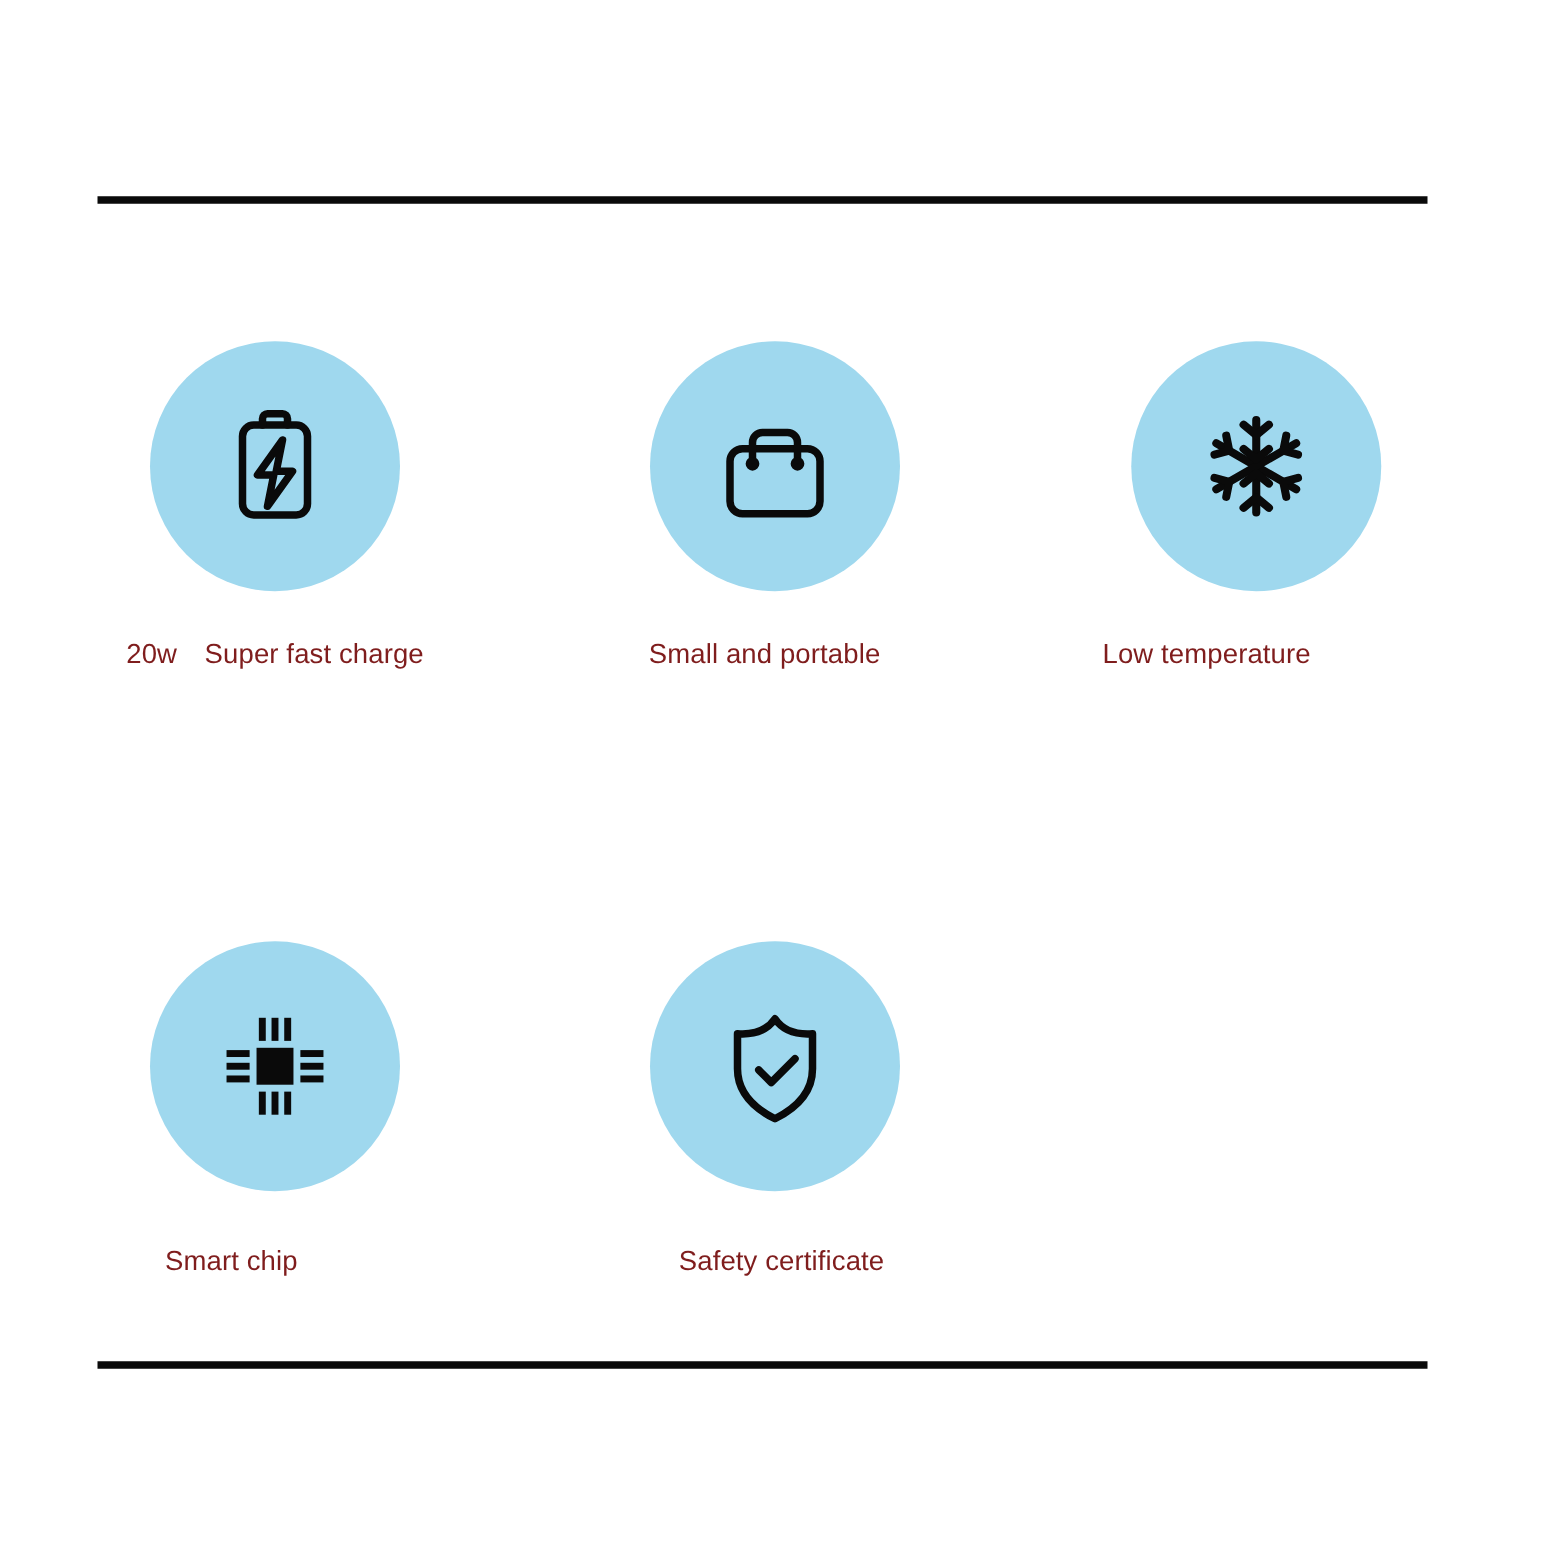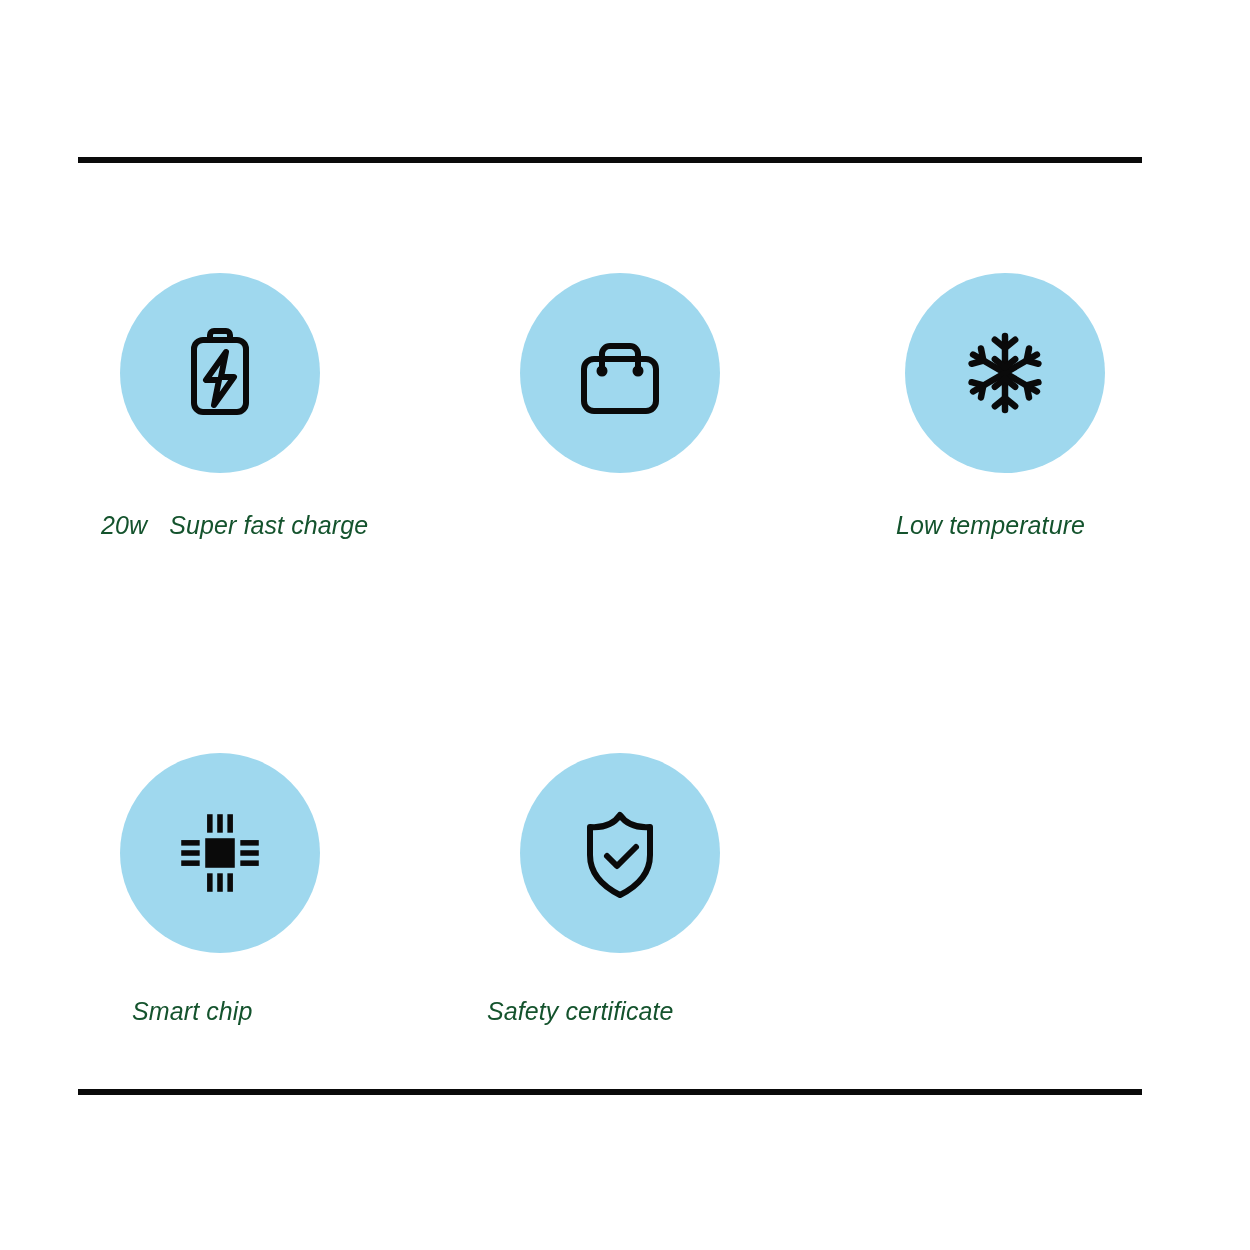--- a/index.html
+++ b/index.html
@@ -68,32 +68,31 @@
   .feature-4 .icon-circle { margin-left: 65px; }
   .feature-5 .icon-circle { margin-left: 65px; }
   .feature-6 .icon-circle { margin-left: 53px; }
 
   .icon-circle svg {
     display: block;
   }
 
   .feature-label {
     margin-top: 37px;
-    font-size: 25px;
+    font-size: 22px;
     line-height: 1.2;
-    color: #14532d;
+    color: #7f1d1d;
     white-space: nowrap;
     letter-spacing: 0.1px;
-    font-style: italic;
   }
   .feature-1 .feature-label { margin-left: 46px; }
   .feature-2 .feature-label { margin-left: 64px; }
-  .feature-3 .feature-label { margin-left: 44px; }
+  .feature-3 .feature-label { margin-left: 30px; }
   .feature-4 .feature-label { margin-left: 77px; margin-top: 43px; }
-  .feature-5 .feature-label { margin-left: 32px; margin-top: 43px; }
+  .feature-5 .feature-label { margin-left: 88px; margin-top: 43px; }
   .feature-6 .feature-label { margin-left: -66px; margin-top: 43px; }
 
   .label-gap { display: inline-block; width: 22px; }
 </style>
 </head>
 <body>
 
 <div class="page">
 
   <div class="rule rule-top"></div>
@@ -117,20 +116,21 @@
       <div class="icon-circle">
         <svg width="104" height="104" viewBox="0 0 104 104" aria-hidden="true">
           <g fill="none" stroke="#0a0a0a" stroke-width="6" stroke-linejoin="round" stroke-linecap="round">
             <rect x="16" y="38" width="72" height="52" rx="10"></rect>
             <path d="M34 46 v-13 a8 8 0 0 1 8 -8 h20 a8 8 0 0 1 8 8 v13"></path>
             <circle cx="34" cy="50" r="2.5" fill="#0a0a0a"></circle>
             <circle cx="70" cy="50" r="2.5" fill="#0a0a0a"></circle>
           </g>
         </svg>
       </div>
+      <div class="feature-label">Small and portable</div>
     </div>
 
     <div class="feature feature-r1 col-3 feature-3">
       <div class="icon-circle">
         <svg width="96" height="96" viewBox="0 0 104 104" aria-hidden="true">
           <g stroke="#0a0a0a" stroke-width="7" stroke-linecap="round" stroke-linejoin="round" fill="none">
 
             <line x1="52" y1="12" x2="52" y2="92"></line>
             <line x1="17.4" y1="32" x2="86.6" y2="72"></line>
             <line x1="17.4" y1="72" x2="86.6" y2="32"></line>

